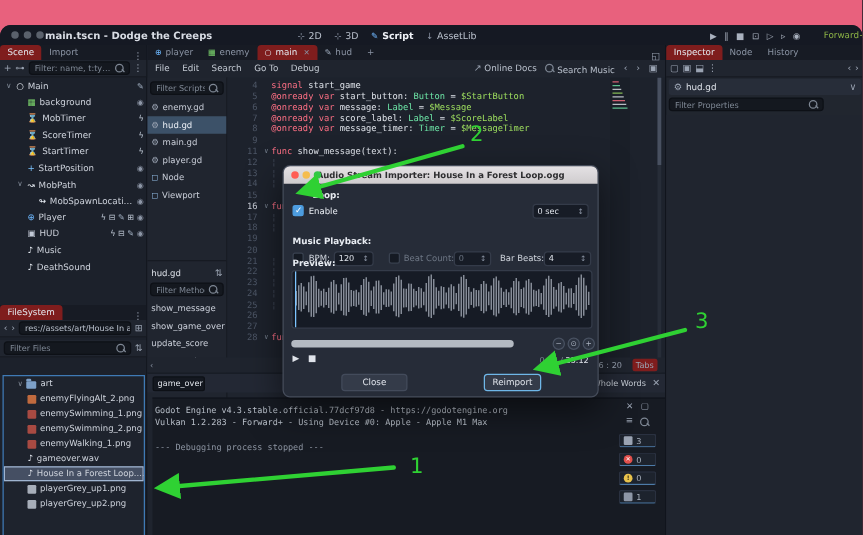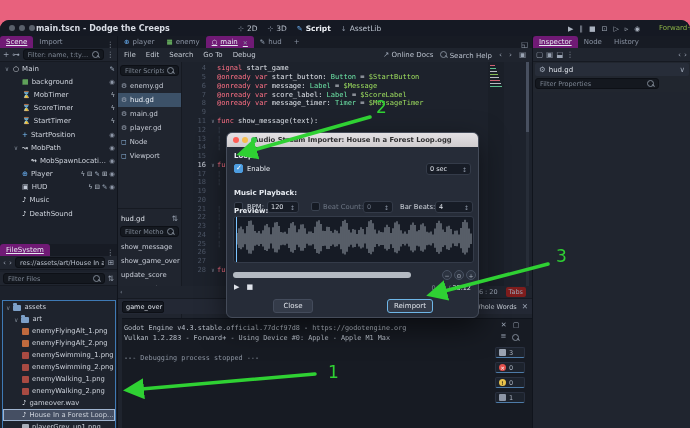--- a/index.html
+++ b/index.html
@@ -16,21 +16,21 @@
   .topnav .nav.active .nic{color:#6fb7ff;}
   .playbar{position:absolute;left:568px;top:2px;display:flex;gap:6px;align-items:center;height:13px;}
   .playbar span{font-size:7px;color:#aab2bf;}
   .renderer{position:absolute;left:659px;top:4px;font-size:7px;color:#8db446;white-space:nowrap;}
   
   .left-dock{position:absolute;left:0;top:16px;width:118px;height:404px;background:#1c212b;border-right:1px solid #10141c;box-sizing:border-box;}
   .center{position:absolute;left:118px;top:16px;width:414px;height:404px;background:#1f242e;}
   .right-dock{position:absolute;left:532px;top:16px;width:158px;height:404px;background:#21262f;border-left:1px solid #10141c;box-sizing:border-box;}
   .tabrow{position:absolute;left:0;top:0;width:100%;height:12px;background:#171b24;display:flex;align-items:flex-end;}
   .tab{display:inline-flex;align-items:center;gap:3px;padding:0 6px;height:12px;font-size:7px;color:#8a93a3;white-space:nowrap;}
-  .tab.active{background:#701a75;color:#e4e8ef;border-radius:3px 3px 0 0;text-decoration:underline;}
+  .tab.active{background:#7f1d1d;color:#e4e8ef;border-radius:3px 3px 0 0;}
   .tab .tic{font-size:6.5px;}
   .toolrow{position:absolute;left:0;top:12px;width:100%;height:14px;display:flex;align-items:center;gap:3px;padding:0 3px;box-sizing:border-box;background:#20252f;border-bottom:1px solid #161a22;}
   .gicon{color:#9aa3b2;font-size:7.5px;line-height:1;}
   .field{background:#14181f;border:1px solid #0d1016;border-radius:3px;color:#7e8794;font-size:6.5px;display:flex;align-items:center;gap:3px;padding:0 4px;height:11px;box-sizing:border-box;white-space:nowrap;overflow:hidden;}
   .mag{display:inline-block;width:5px;height:5px;border:1px solid #7e8794;border-radius:50%;position:relative;flex:none;}
   .mag::after{content:"";position:absolute;left:4px;top:4px;width:3px;height:1px;background:#7e8794;transform:rotate(45deg);}
   
   .tree{position:absolute;left:0;top:26px;width:118px;height:180px;overflow:hidden;}
   .trow{display:flex;align-items:center;gap:3px;height:13.2px;font-size:7px;color:#ced3dc;padding-right:3px;white-space:nowrap;}
   .trow .crt{color:#7e8794;font-size:6px;width:6px;text-align:center;flex:none;}
@@ -280,53 +280,40 @@
         <span class="gicon">⊞</span>
       </div>
       <div class="toolrow" style="top:236px">
         <div class="field" style="flex:1">
           <span>Filter Files</span>
           <span class="mag" style="margin-left:auto"></span>
         </div>
         <span class="gicon">⇅</span>
       </div>
       <div class="fsfiles" id="fsFiles">
-          <div class="frow" style="padding-left: 3px;">
-            <span class="crt" style="color: rgb(126, 135, 148); font-size: 6px;">∨</span>
-            <span class="ic-folder"></span>
-            <span>assets</span>
-          </div>
           <div class="frow" style="padding-left: 11px;">
             <span class="crt" style="color: rgb(126, 135, 148); font-size: 6px;">∨</span>
             <span class="ic-folder"></span>
             <span>art</span>
           </div>
           <div class="frow" style="padding-left: 19px;">
             <span class="ic-img imgO"></span>
-            <span>enemyFlyingAlt_1.png</span>
-          </div>
-          <div class="frow" style="padding-left: 19px;">
-            <span class="ic-img imgO"></span>
             <span>enemyFlyingAlt_2.png</span>
           </div>
           <div class="frow" style="padding-left: 19px;">
             <span class="ic-img imgR"></span>
             <span>enemySwimming_1.png</span>
           </div>
           <div class="frow" style="padding-left: 19px;">
             <span class="ic-img imgR"></span>
             <span>enemySwimming_2.png</span>
           </div>
           <div class="frow" style="padding-left: 19px;">
             <span class="ic-img imgR"></span>
             <span>enemyWalking_1.png</span>
-          </div>
-          <div class="frow" style="padding-left: 19px;">
-            <span class="ic-img imgR"></span>
-            <span>enemyWalking_2.png</span>
           </div>
           <div class="frow" style="padding-left: 19px;">
             <span class="ic-note">♪</span>
             <span>gameover.wav</span>
           </div>
           <div class="frow sel" style="padding-left: 19px;">
             <span class="ic-note">♪</span>
             <span>House In a Forest Loop....</span>
           </div>
           <div class="frow" style="padding-left: 19px;">
@@ -364,21 +351,21 @@
         </div>
       <div class="menus" id="scriptMenus">
           <span>File</span>
           <span>Edit</span>
           <span>Search</span>
           <span>Go To</span>
           <span>Debug</span>
         </div>
       <div class="helpcluster">
         <span><span class="gicon">↗</span> <span>Online Docs</span></span>
-        <span><span class="mag"></span> <span>Search Help</span></span>
+        <span><span class="mag"></span> <span>Search Music</span></span>
         <span class="gicon">‹</span>
         <span class="gicon">›</span>
         <span class="gicon">▣</span>
       </div>
 
       <div class="subpanel">
         <div class="field" style="margin:3px 2px">
           <span style="overflow:hidden">Filter Scripts</span>
           <span class="mag" style="margin-left:auto"></span>
         </div>
@@ -558,21 +545,21 @@
     </div>
 
     <div class="dialog">
       <div class="dtitle">
           <span>Audio Stream Importer: House In a Forest Loop.ogg</span>
         </div>
       <span class="dlight" style="left:6px;background:#ff5d55"></span>
       <span class="dlight" style="left:15px;background:#f5bd4f"></span>
       <span class="dlight" style="left:24px;background:#33c748"></span>
 
-      <span class="dlabel" style="left:7px;top:19px">Loop:</span>
+      <span class="dlabel" style="left:23px;top:19px">Loop:</span>
       <span class="cb on" style="left:7px;top:31px"></span>
       <span class="dtext" style="left:20px;top:32px;color:#e8ecf2">Enable</span>
 
       <span class="dtext" style="left:201px;top:32px">Offset:</span>
       <div class="spin" style="left:201px;top:30px;width:45px;left:auto;right:7px">
         <span>0 sec</span>
           <span class="st">↕</span>
       </div>
 
       <span class="dlabel" style="left:7px;top:56px">Music Playback:</span>
@@ -729,21 +716,21 @@
       <div class="pcirc" style="left:239px;top:137px">+</div>
 
       <div class="transport">
         <span>▶</span>
         <span>■</span>
       </div>
       <div class="ptime">
         <span>0.00 / </span><b>25.12</b>
       </div>
 
-      <div class="dbtn" style="left:46px;top:166px;width:40px">
+      <div class="dbtn" style="left:46px;top:166px;width:53px">
           <span>Close</span>
         </div>
       <div class="dbtn focus" style="left:160px;top:166px;width:46px">
           <span>Reimport</span>
         </div>
     </div>
 
   </div>
 
   <svg class="ann" width="690" height="428" id="annSvg">

